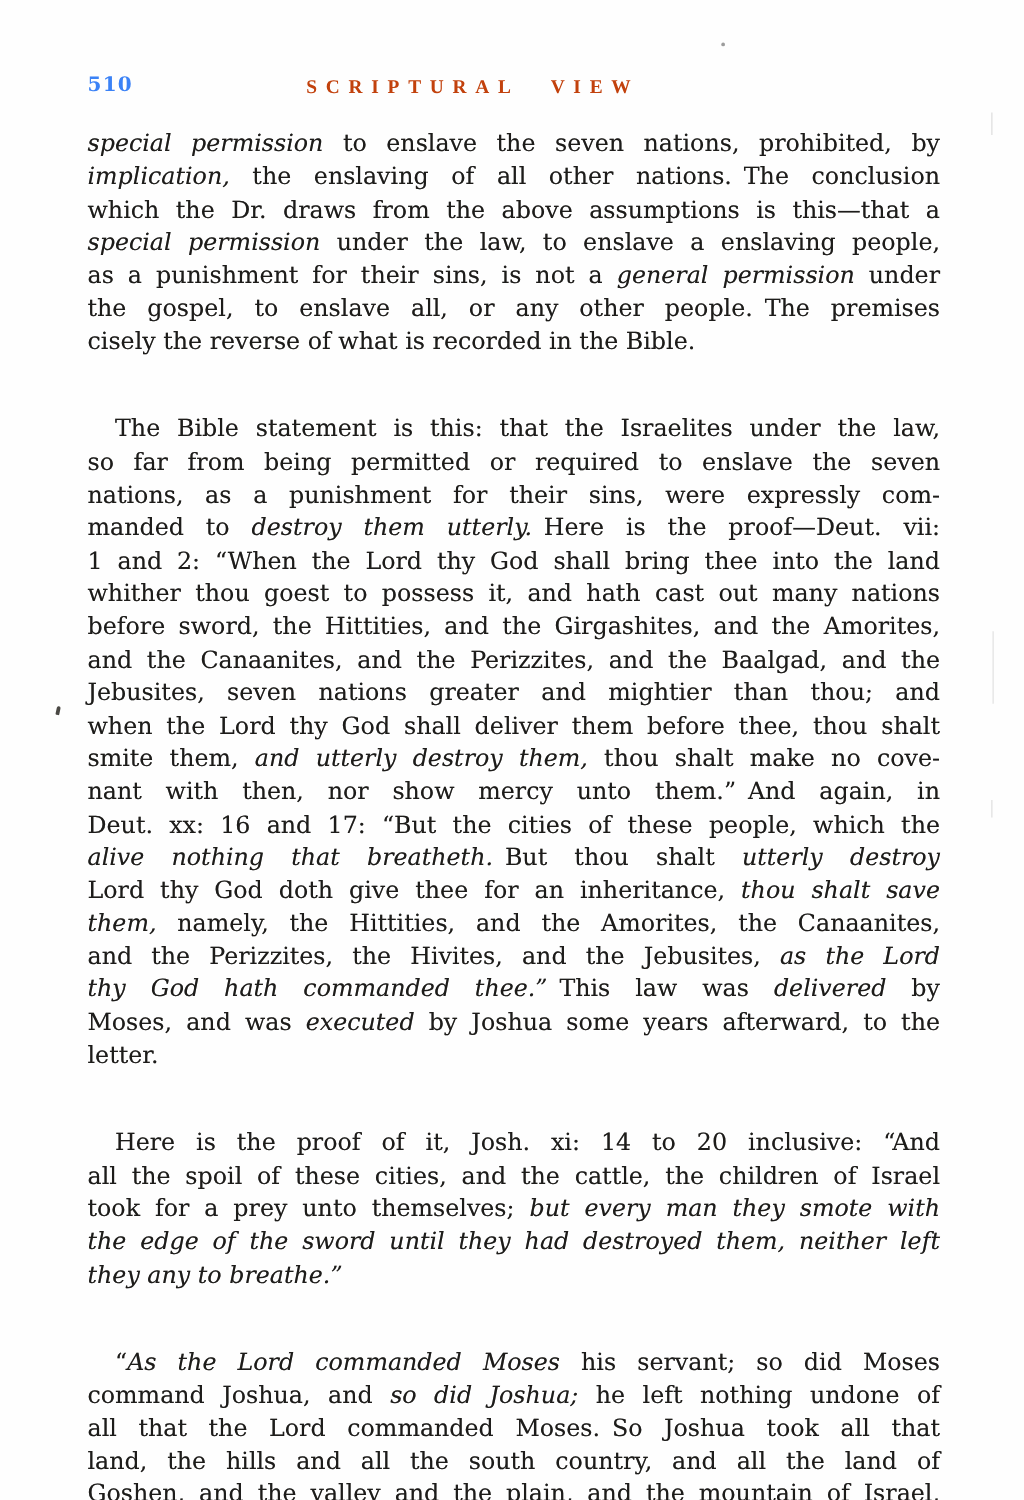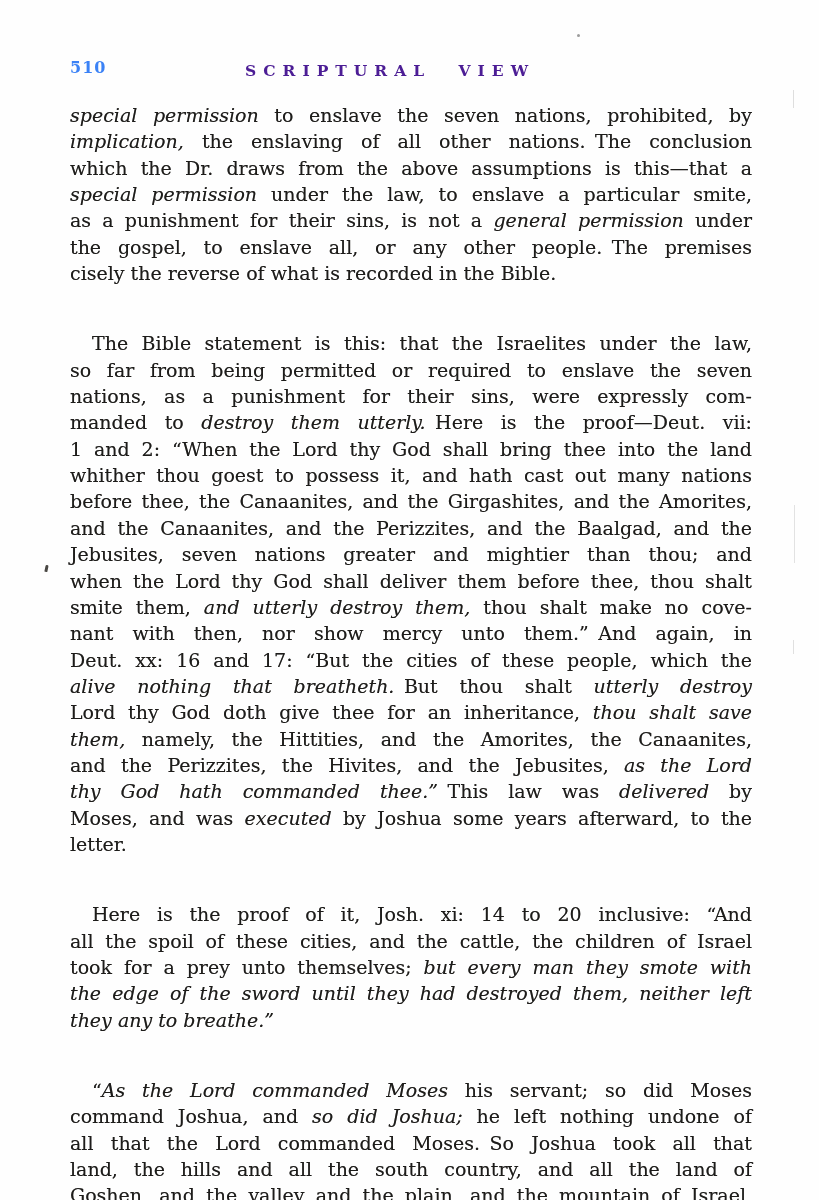--- a/index.html
+++ b/index.html
@@ -30,22 +30,23 @@
     color: #3b82f6;
   }
   .running-head {
     position: absolute;
     left: 245px;
     top: 61px;
     font-size: 15.5px;
     font-weight: bold;
     letter-spacing: 7px;
     word-spacing: 15px;
-    color: #4c1d95;
+    color: #c2410c;
     white-space: nowrap;
+    font-family: Liberation Serif, serif;
   }
   .text-block {
     position: absolute;
     left: 70px;
     top: 102px;
     width: 682px;
     font-size: 19px;
     line-height: 26.35px;
     text-shadow: 0 0 0.5px rgba(20,18,16,0.5);
   }
@@ -104,33 +105,33 @@
 
   <div class="page-number">510</div>
 
   <div class="running-head">SCRIPTURAL VIEW</div>
 
   <div class="text-block">
       <div class="para">
         <div class="line"><span class="it">special permission</span><span> to enslave the seven nations, prohibited, by</span></div>
         <div class="line"><span class="it">implication,</span><span> the enslaving of all other nations. The conclusion</span></div>
         <div class="line"><span>which the Dr. draws from the above assumptions is this—that a</span></div>
-        <div class="line"><span class="it">special permission</span><span> under the law, to enslave a particular smite,</span></div>
+        <div class="line"><span class="it">special permission</span><span> under the law, to enslave a enslaving people,</span></div>
         <div class="line"><span>as a punishment for their sins, is not a </span><span class="it">general permission</span><span> under</span></div>
         <div class="line"><span>the gospel, to enslave all, or any other people. The premises</span></div>
         <div class="line noj"><span>cisely the reverse of what is recorded in the Bible.</span></div>
       </div>
       <div class="para">
         <div class="line indent"><span>The Bible statement is this: that the Israelites under the law,</span></div>
         <div class="line"><span>so far from being permitted or required to enslave the seven</span></div>
         <div class="line"><span>nations, as a punishment for their sins, were expressly com-</span></div>
         <div class="line"><span>manded to </span><span class="it">destroy them utterly.</span><span> Here is the proof—Deut. vii:</span></div>
         <div class="line"><span>1 and 2: “When the Lord thy God shall bring thee into the land</span></div>
         <div class="line"><span>whither thou goest to possess it, and hath cast out many nations</span></div>
-        <div class="line"><span>before thee, the Canaanites, and the Girgashites, and the Amorites,</span></div>
+        <div class="line"><span>before sword, the Hittities, and the Girgashites, and the Amorites,</span></div>
         <div class="line"><span>and the Canaanites, and the Perizzites, and the Baalgad, and the</span></div>
         <div class="line"><span>Jebusites, seven nations greater and mightier than thou; and</span></div>
         <div class="line"><span>when the Lord thy God shall deliver them before thee, thou shalt</span></div>
         <div class="line"><span>smite them, </span><span class="it">and utterly destroy them,</span><span> thou shalt make no cove-</span></div>
         <div class="line"><span>nant with then, nor show mercy unto them.” And again, in</span></div>
         <div class="line"><span>Deut. xx: 16 and 17: “But the cities of these people, which the</span></div>
         <div class="line"><span class="it">alive nothing that breatheth.</span><span> But thou shalt </span><span class="it">utterly destroy</span></div>
         <div class="line"><span>Lord thy God doth give thee for an inheritance, </span><span class="it">thou shalt save</span></div>
         <div class="line"><span class="it">them,</span><span> namely, the Hittities, and the Amorites, the Canaanites,</span></div>
         <div class="line"><span>and the Perizzites, the Hivites, and the Jebusites, </span><span class="it">as the Lord</span></div>

